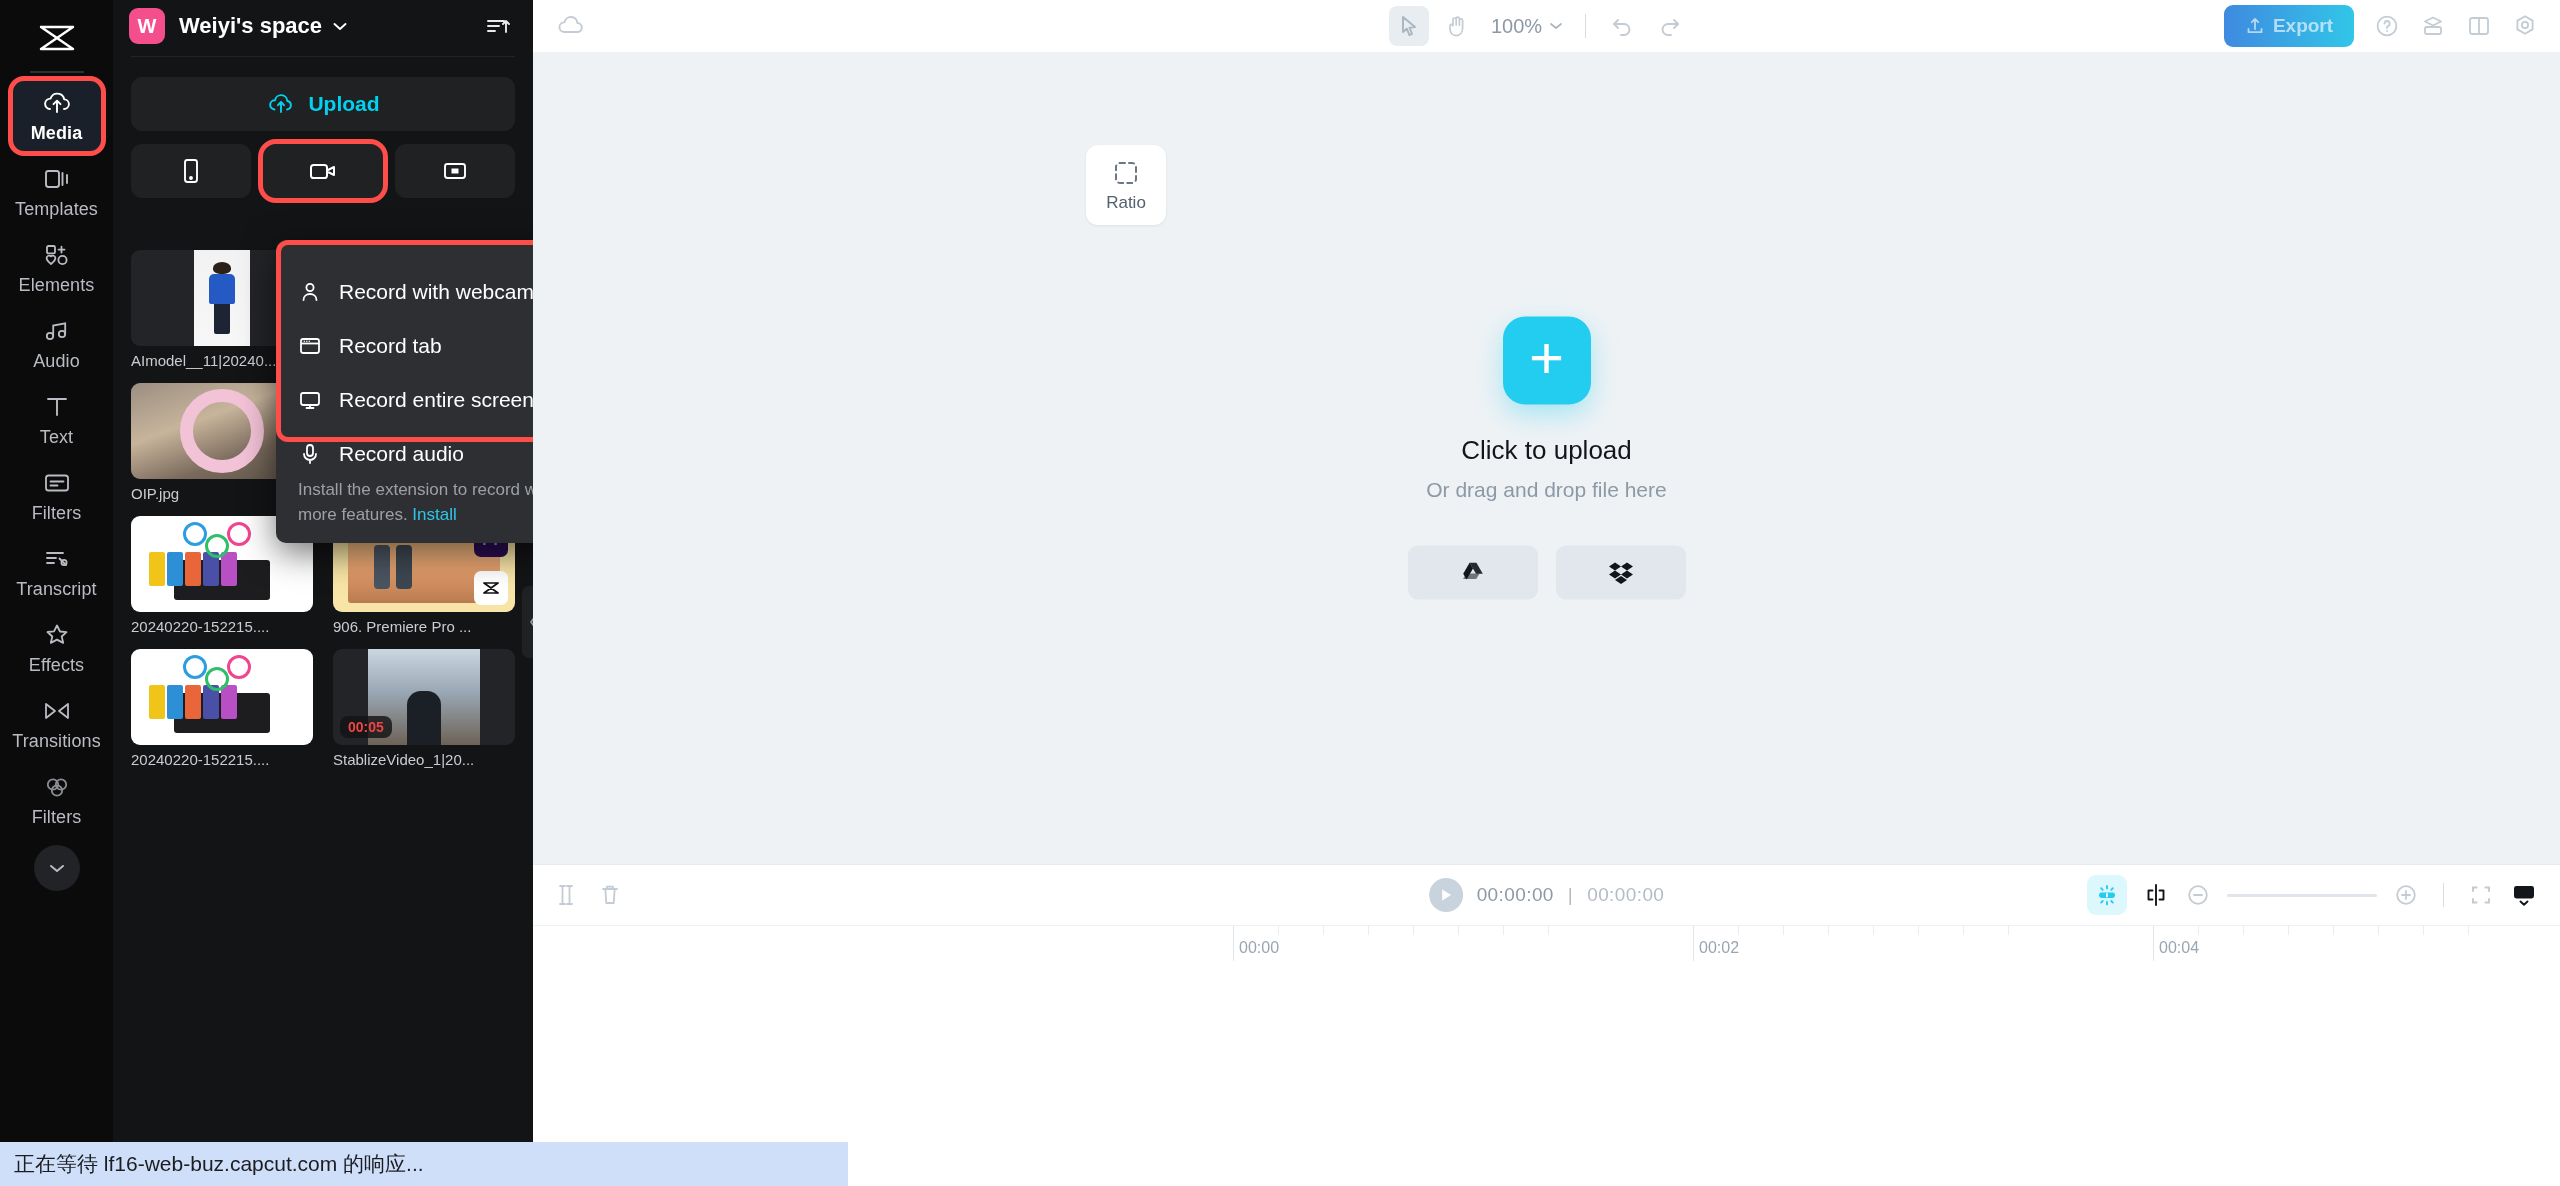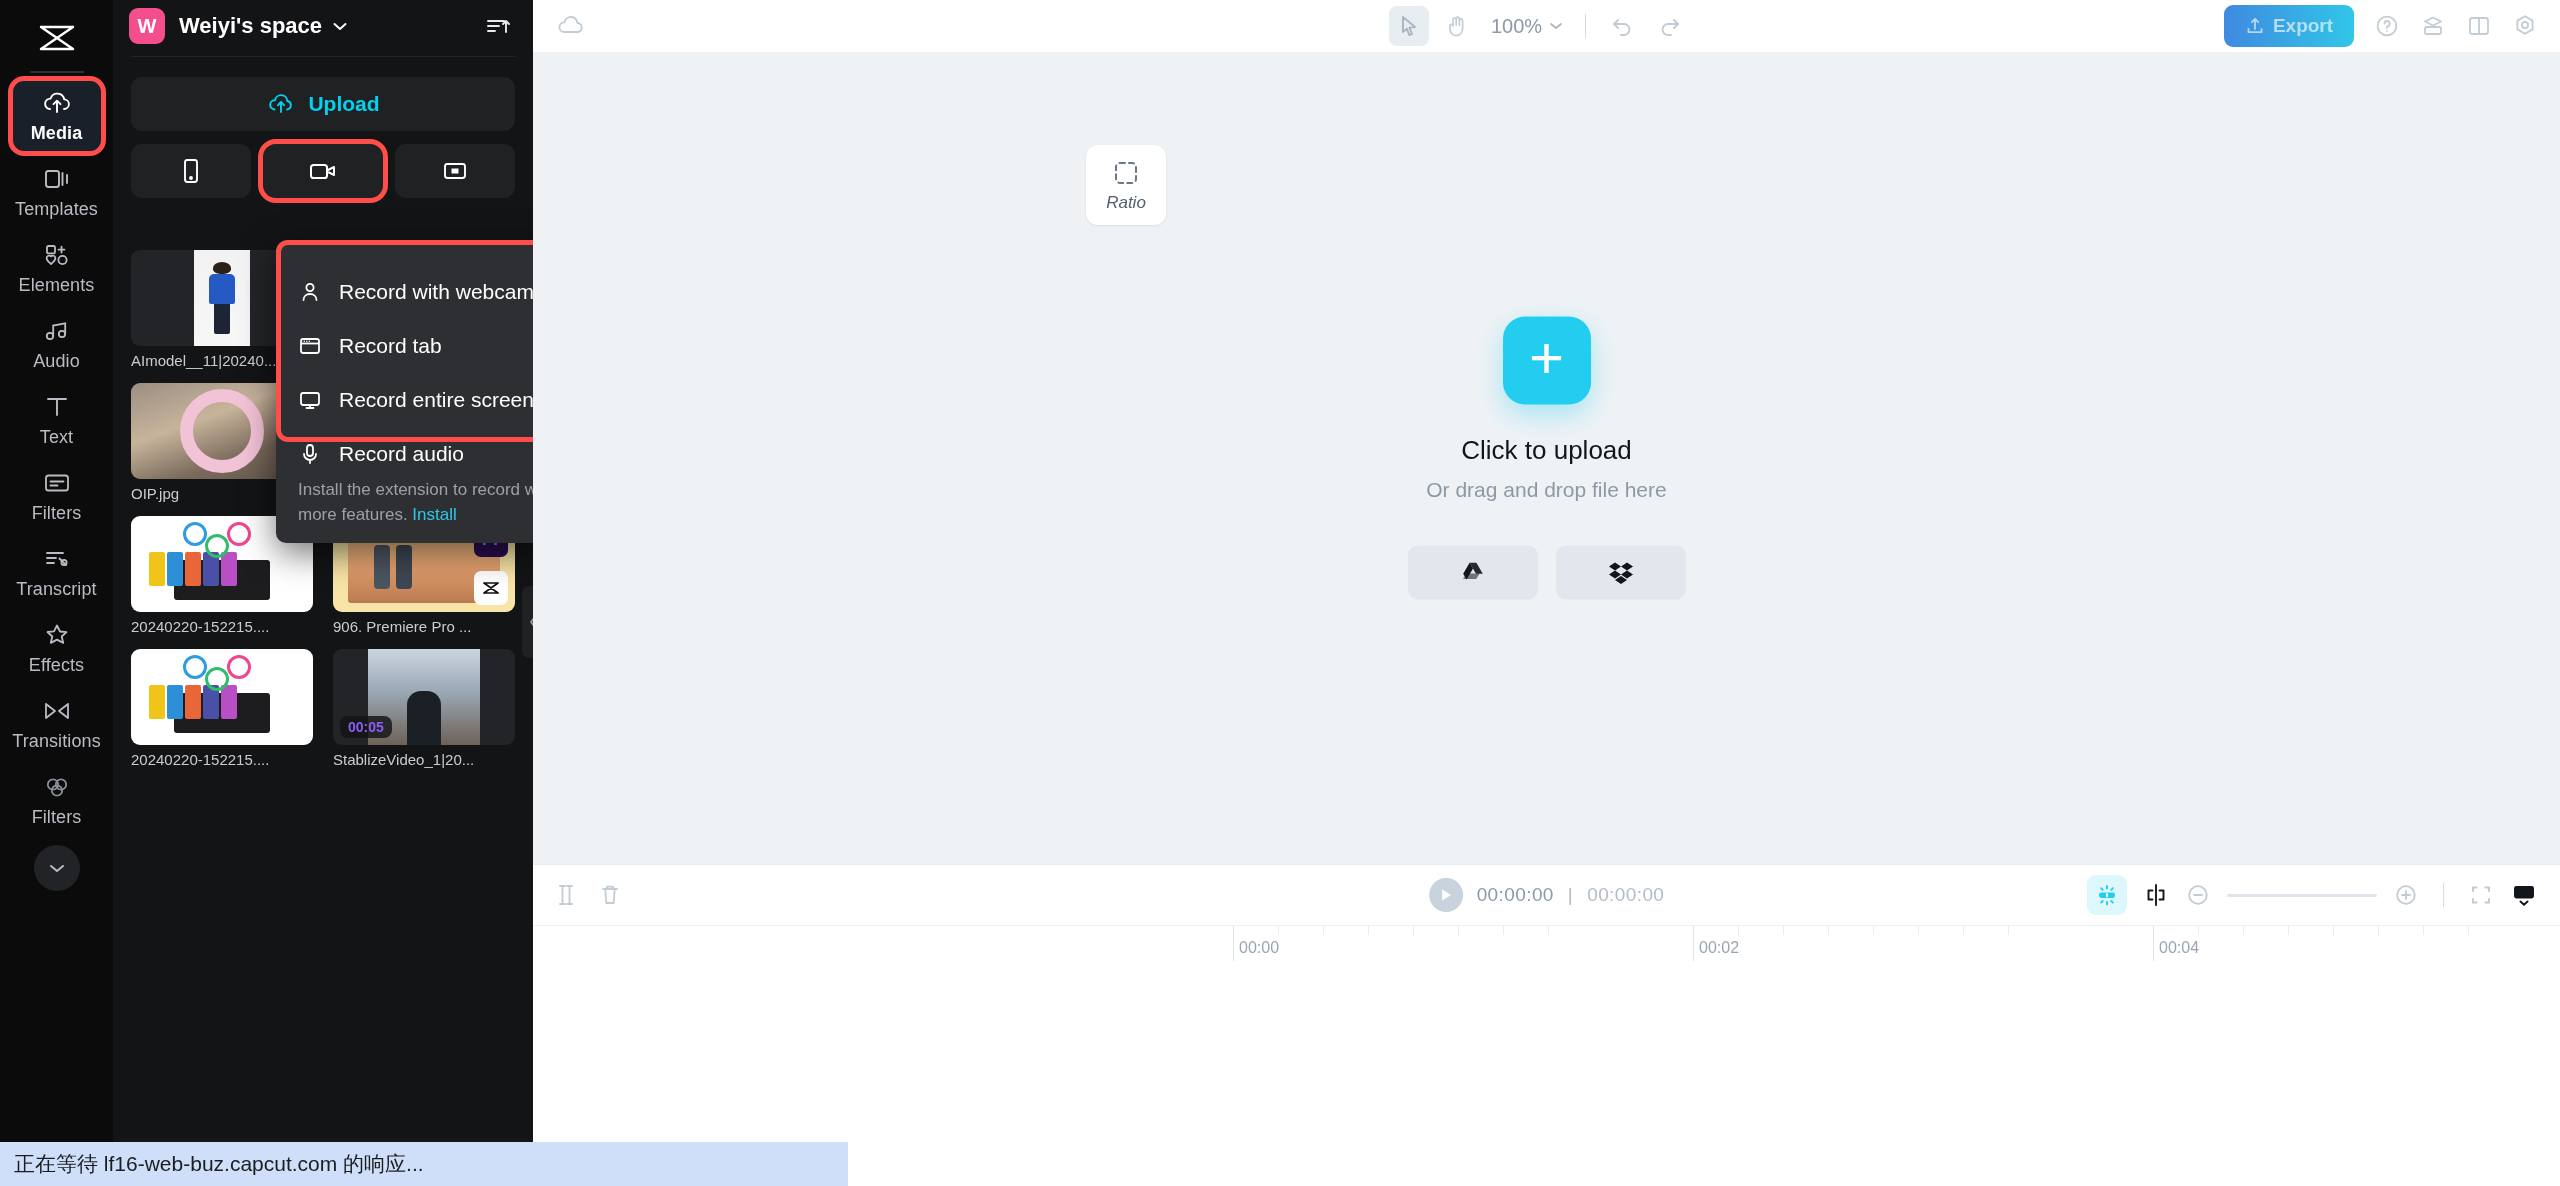--- a/index.html
+++ b/index.html
@@ -69,21 +69,21 @@
     display: grid; grid-template-columns: 1fr 1fr; gap: 14px 20px; align-content: start;
   }
   .mcell { display: flex; flex-direction: column; gap: 6px; }
   .mthumb {
     height: 96px; border-radius: 9px; background: #232427; overflow: hidden;
     position: relative; display: flex; align-items: center; justify-content: center;
   }
   .mname { font-size: 15px; color: #c9ccd1; white-space: nowrap; overflow: hidden; text-overflow: ellipsis; }
   .badge {
     position: absolute; left: 7px; bottom: 7px; background: rgba(20,20,22,.82);
-    color: #8b5cf6; font-size: 14px; padding: 3px 8px; border-radius: 8px; font-weight: bold;
+    color: #ef4444; font-size: 14px; padding: 3px 8px; border-radius: 8px; font-weight: bold;
   }
   
   .art-model { width: 56px; height: 96px; background:
       linear-gradient(180deg,#f2f2f2 0%,#f7f7f7 100%); position: relative; }
   .art-model::before { content:""; position:absolute; left:19px; top:12px; width:18px; height:12px;
       background:#2b2119; border-radius:50% 50% 40% 40%; }
   .art-model::after { content:""; position:absolute; left:15px; top:24px; width:26px; height:30px;
       background:#2559c4; border-radius:5px 5px 2px 2px; }
   .art-model i { position:absolute; left:20px; top:52px; width:16px; height:32px; background:#1d2535; border-radius:2px;}
   .art-tee { width: 72px; height: 96px; background:#fff; position: relative; }
@@ -146,21 +146,20 @@
     display: flex; align-items: center; justify-content: center; gap: 8px; cursor: pointer;
   }
   .exportbtn .el { color: rgba(255,255,255,.62); font-size: 19px; font-weight: bold; }
 
   .canvaswrap { flex: 1; position: relative; background: #eef2f5; }
   .ratio-btn {
     position: absolute; left: 553px; top: 93px; width: 80px; height: 80px;
     background: #fff; border-radius: 12px; display: flex; flex-direction: column;
     align-items: center; justify-content: center; gap: 5px; cursor: pointer;
     box-shadow: 0 1px 3px rgba(0,0,0,.07);
-    font-style: italic;
   }
   .ratio-btn .rl { font-size: 17px; color: #53606d; }
   .drop-center {
     position: absolute; left: 50%; top: 50%; transform: translate(-50%,-50%);
     display: flex; flex-direction: column; align-items: center;
   }
   .plusbox {
     width: 88px; height: 88px; border-radius: 22px; background: #22cdf0;
     display: flex; align-items: center; justify-content: center;
     box-shadow: 0 10px 26px rgba(34,205,240,.35);

